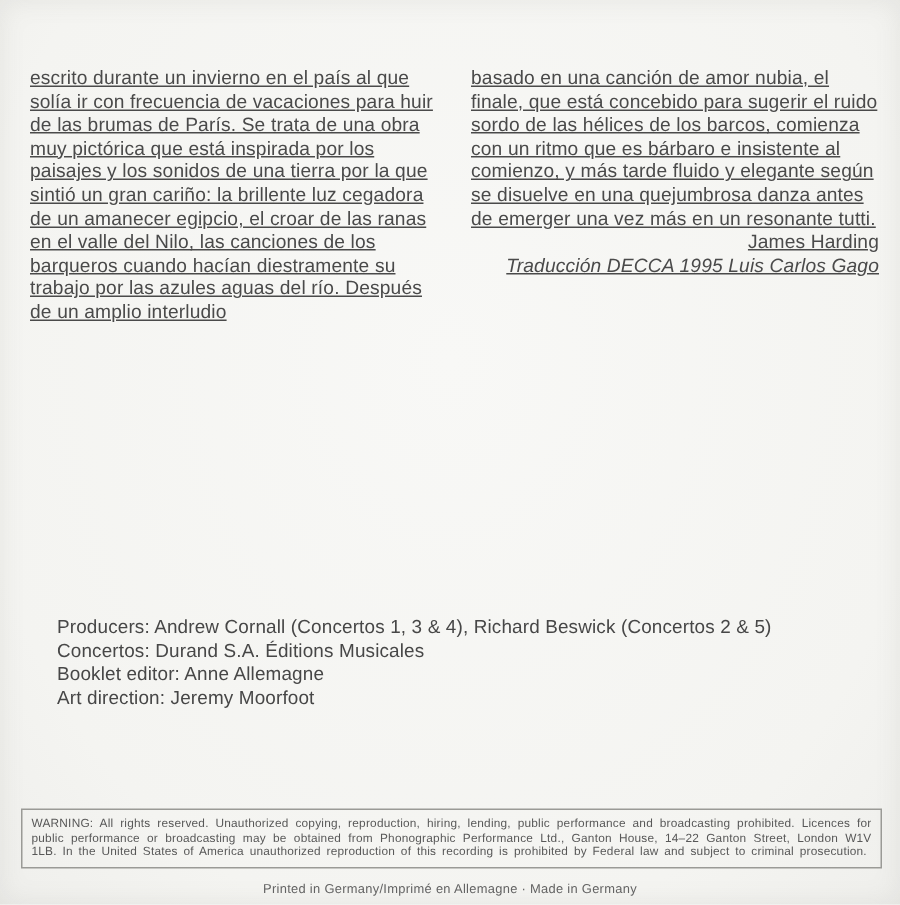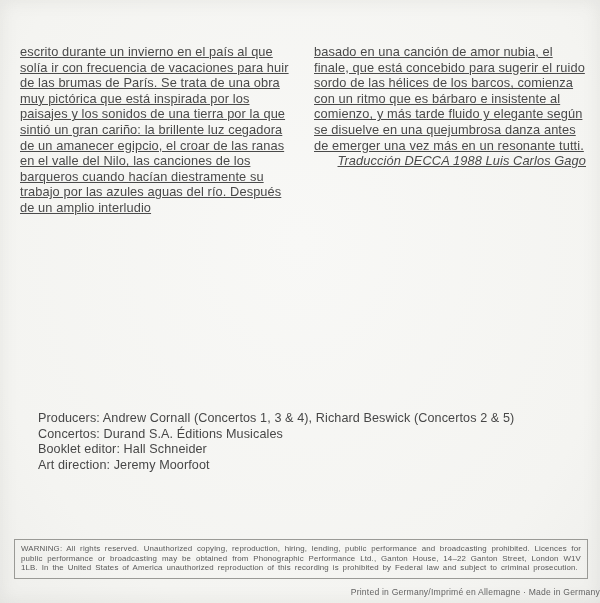--- a/index.html
+++ b/index.html
@@ -86,46 +86,47 @@
     text-align: justify;
     letter-spacing: 0.15px;
     word-spacing: 1.5px;
   }
   
   .footer-note {
     position: absolute;
     top: 587px;
     left: 0;
     width: 600px;
-    text-align: right;
+    text-align: center;
     font-size: 8.6px;
     color: #636363;
     letter-spacing: 0.2px;
   }
 </style>
 </head>
 <body>
 
 <div class="page">
 
   <div class="cols">
     <div class="col">escrito durante un invierno en el país al que solía ir con frecuencia de vacaciones para huir de las brumas de París. Se trata de una obra muy pictórica que está inspirada por los paisajes y los sonidos de una tierra por la que sintió un gran cariño: la brillente luz cegadora de un amanecer egipcio, el croar de las ranas en el valle del Nilo, las canciones de los barqueros cuando hacían diestramente su trabajo por las azules aguas del río. Después de un amplio interludio</div>
 
     <div class="col">
       <span>basado en una canción de amor nubia, el finale, que está concebido para sugerir el ruido sordo de las hélices de los barcos, comienza con un ritmo que es bárbaro e insistente al comienzo, y más tarde fluido y elegante según se disuelve en una quejumbrosa danza antes de emerger una vez más en un resonante tutti.</span>
       <span class="signature">
-        <span class="translation">Traducción DECCA 1988 Luis Carlos Gago</span>
+        <span class="author">James Harding</span>
+        <span class="translation">Traducción DECCA 1995 Luis Carlos Gago</span>
       </span>
     </div>
   </div>
 
   <div class="credits">
     <span class="credit-line">Producers: Andrew Cornall (Concertos 1, 3 &amp; 4), Richard Beswick (Concertos 2 &amp; 5)</span>
     <span class="credit-line">Concertos: Durand S.A. Éditions Musicales</span>
-    <span class="credit-line">Booklet editor: Hall Schneider</span>
+    <span class="credit-line">Booklet editor: Anne Allemagne</span>
     <span class="credit-line">Art direction: Jeremy Moorfoot</span>
   </div>
 
   <div class="warning-box">
     <div class="warning-text">WARNING: All rights reserved. Unauthorized copying, reproduction, hiring, lending, public performance and broadcasting prohibited. Licences for public performance or broadcasting may be obtained from Phonographic Performance Ltd., Ganton House, 14–22 Ganton Street, London W1V 1LB. In the United States of America unauthorized reproduction of this recording is prohibited by Federal law and subject to criminal prosecution.</div>
   </div>
 
   <div class="footer-note">Printed in Germany/Imprimé en Allemagne · Made in Germany</div>
 
 </div>

